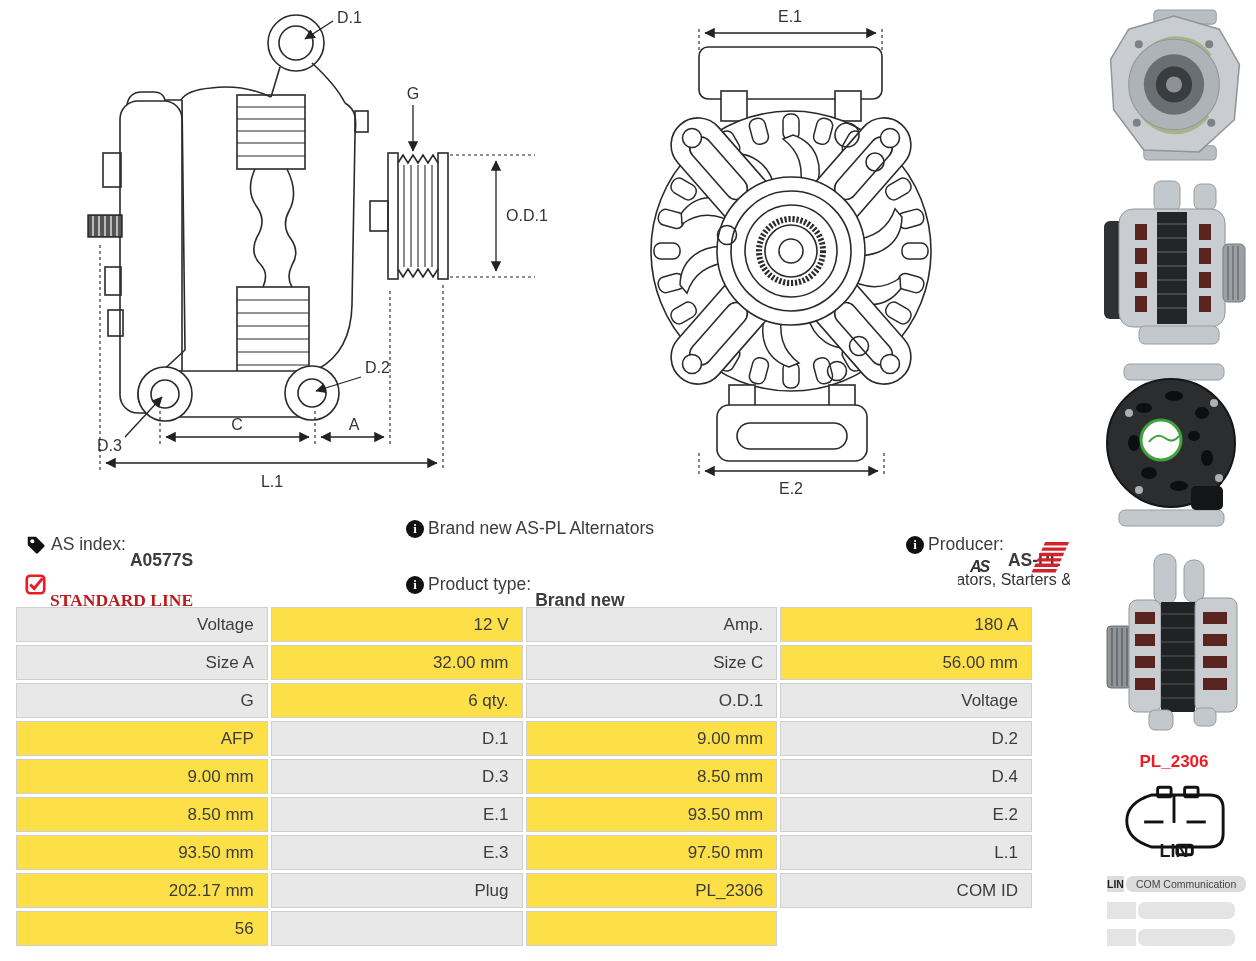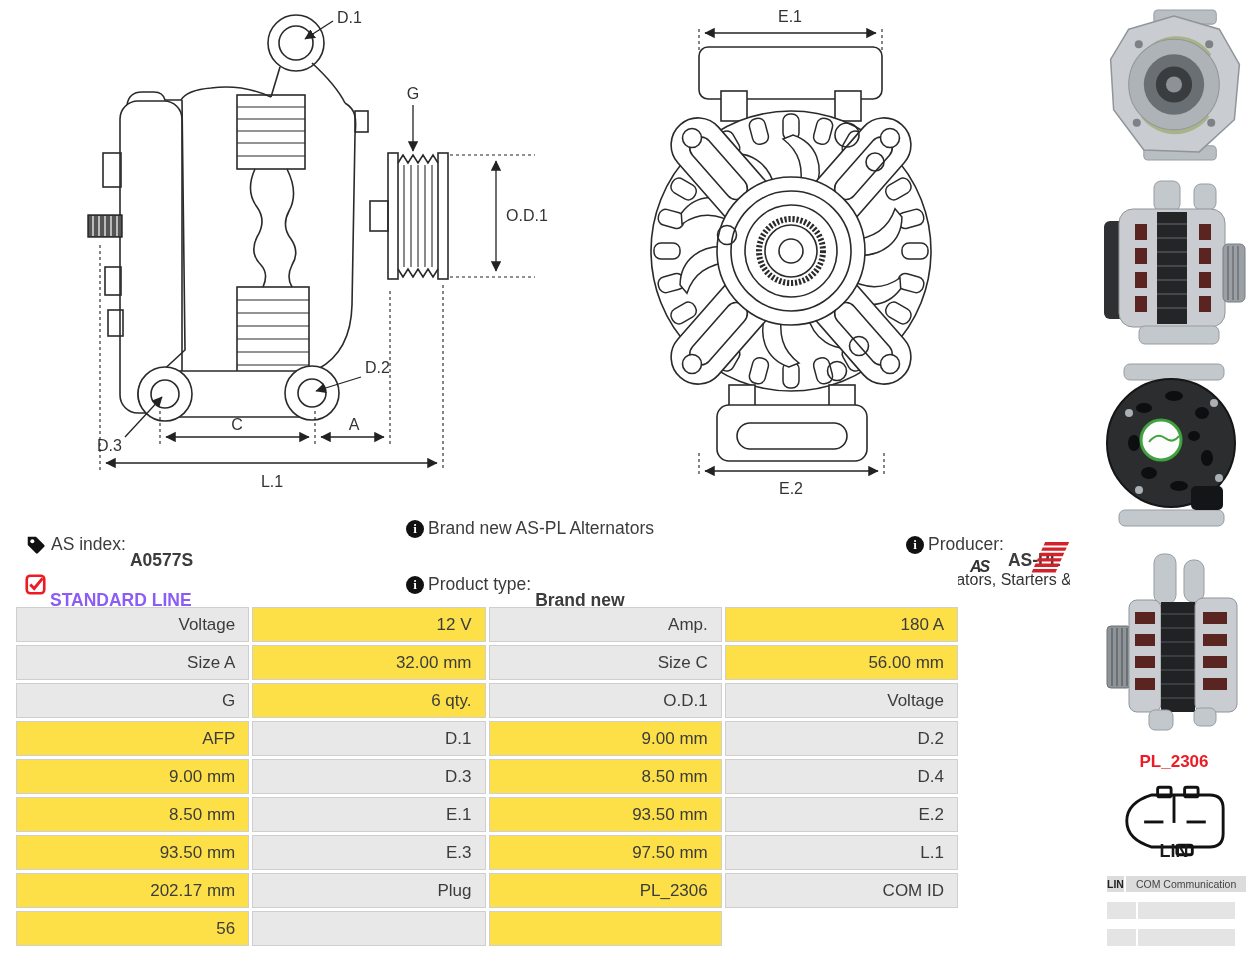--- a/index.html
+++ b/index.html
@@ -6,42 +6,42 @@
   body{width:1256px;height:961px;position:relative;font-family:"Liberation Sans",sans-serif;color:#3c3c3c;overflow:hidden;}
   .abs{position:absolute;}
   svg text{font-family:"Liberation Sans",sans-serif;fill:#333;font-size:16px;}
   .s{fill:none;stroke:#2a2a2a;stroke-width:1.6;}
   .w{fill:#fff;stroke:#2a2a2a;stroke-width:1.6;}
   .dim{stroke:#222;stroke-width:1.3;fill:none;}
   .ext{stroke:#222;stroke-width:1.1;fill:none;stroke-dasharray:3,3;}
   
   .meta-item{position:absolute;display:flex;align-items:center;gap:4px;font-size:17.5px;white-space:nowrap;}
   .meta-item b{font-weight:bold;margin-top:32px;}
-  .red{color:#8b5cf6;}
+  .red{color:#b91c1c;font-family:Liberation Serif, serif;}
   .info-icon{display:inline-block;width:18px;height:18px;border-radius:50%;background:#111;color:#fff;
     text-align:center;line-height:18px;font-size:13px;font-weight:bold;font-family:"Liberation Serif",serif;}
   .info-icon::before{content:"i";}
   
-  .spec-table{position:absolute;left:16px;top:607px;width:942px;display:grid;
+  .spec-table{position:absolute;left:16px;top:607px;width:1016px;display:grid;
     grid-template-columns:1fr 1fr 1fr 1fr;gap:3px;}
   .cell{height:33px;line-height:33px;border:1px solid #cfcfcf;font-size:17px;text-align:right;
     padding-right:13px;overflow:hidden;}
   .lab{background:#e8e8e8;}
   .val{background:#fde047;}
   
   .photo{position:absolute;left:1098px;width:152px;}
   .plug-code{position:absolute;left:1096px;width:156px;top:752px;text-align:center;
     font-size:17px;font-weight:bold;color:#ed1c24;}
   .lin-label{position:absolute;left:1096px;width:156px;top:841px;text-align:center;
     font-size:18px;font-weight:bold;color:#1a1a1a;}
   .com-table{position:absolute;left:1107px;top:876px;width:128px;}
   .com-row{display:flex;gap:2px;margin-bottom:10px;}
   .com-k{width:29px;background:#dcdcdc;font-size:10.5px;font-weight:bold;color:#222;
     text-align:center;padding:2px 0;}
-  .com-v{flex:1;background:#dcdcdc;font-size:10.5px;color:#444;padding:2px 10px;white-space:nowrap;}
+  .com-v{flex:1;background:#dcdcdc;font-size:10.5px;color:#444;padding:2px 10px;white-space:nowrap;border-radius:7px;}
   .com-empty .com-k,.com-empty .com-v{height:13px;background:#e4e4e4;}
 </style>
 </head>
 <body>
 
 <svg class="abs" style="left:15px;top:5px" width="555" height="492" viewBox="0 0 555 492">
   <defs>
     <marker id="ah" markerWidth="9" markerHeight="9" refX="7.5" refY="4" orient="auto-start-reverse">
       <path d="M0,0 L8,4 L0,8 z" fill="#222"></path>
     </marker>

